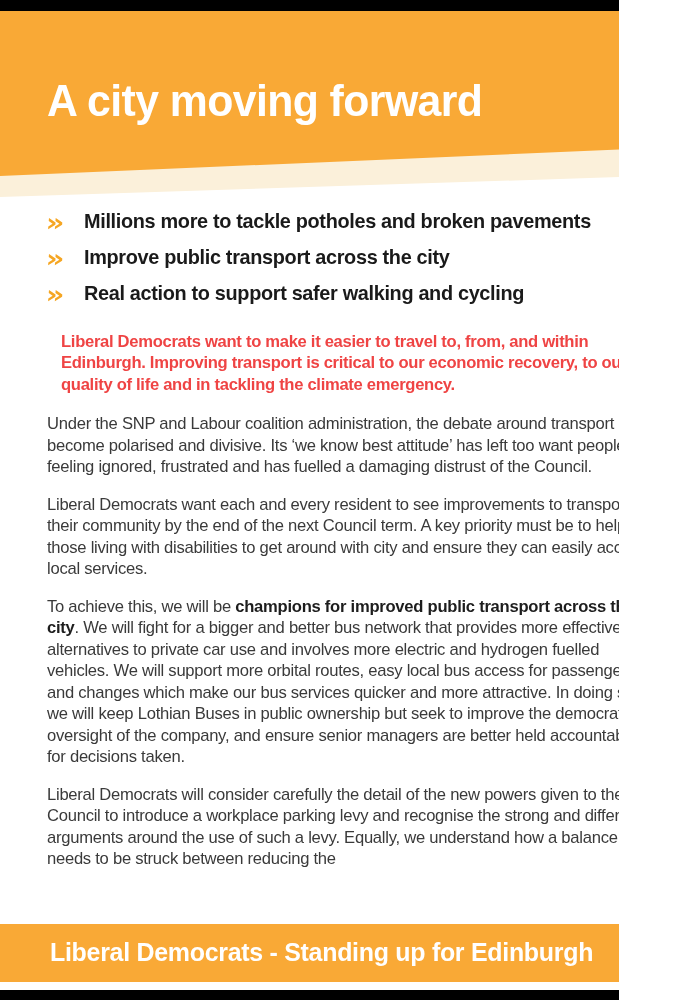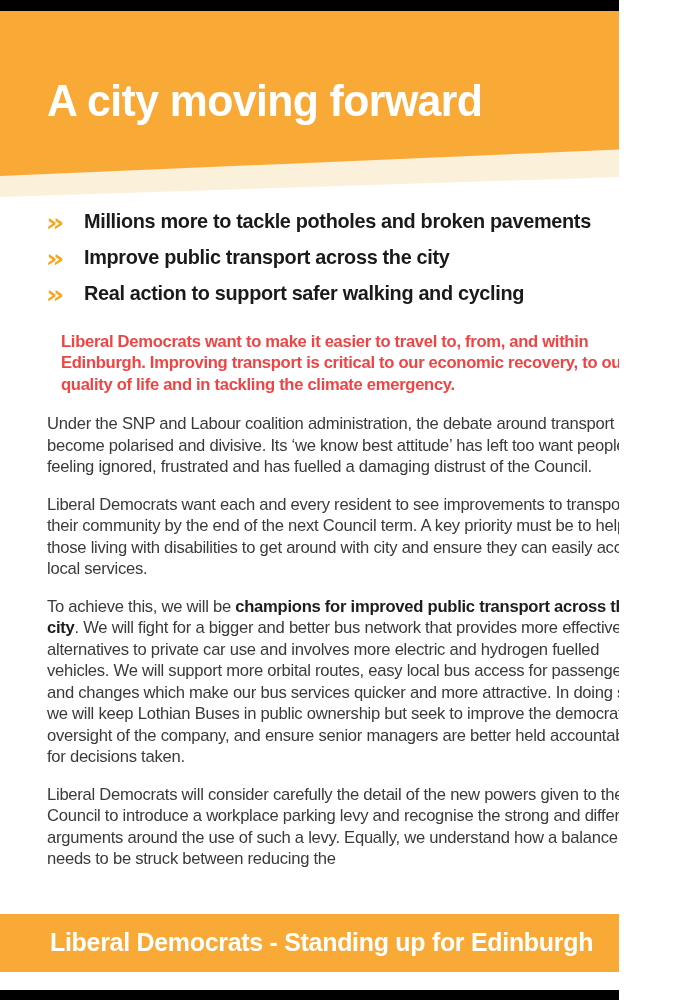--- a/index.html
+++ b/index.html
@@ -140,21 +140,21 @@
   }
   .para b {
     color: #1d1d1d;
     font-weight: bold;
   }
 
   
   .footer-strap {
     position: absolute;
     left: 0;
-    bottom: 28px;
+    bottom: 18px;
     width: 695px;
     height: 58px;
     background: #f9a936;
     z-index: 5;
     text-decoration: underline;
   }
   .footer-text {
     position: absolute;
     left: 50px;
     top: 13px;

